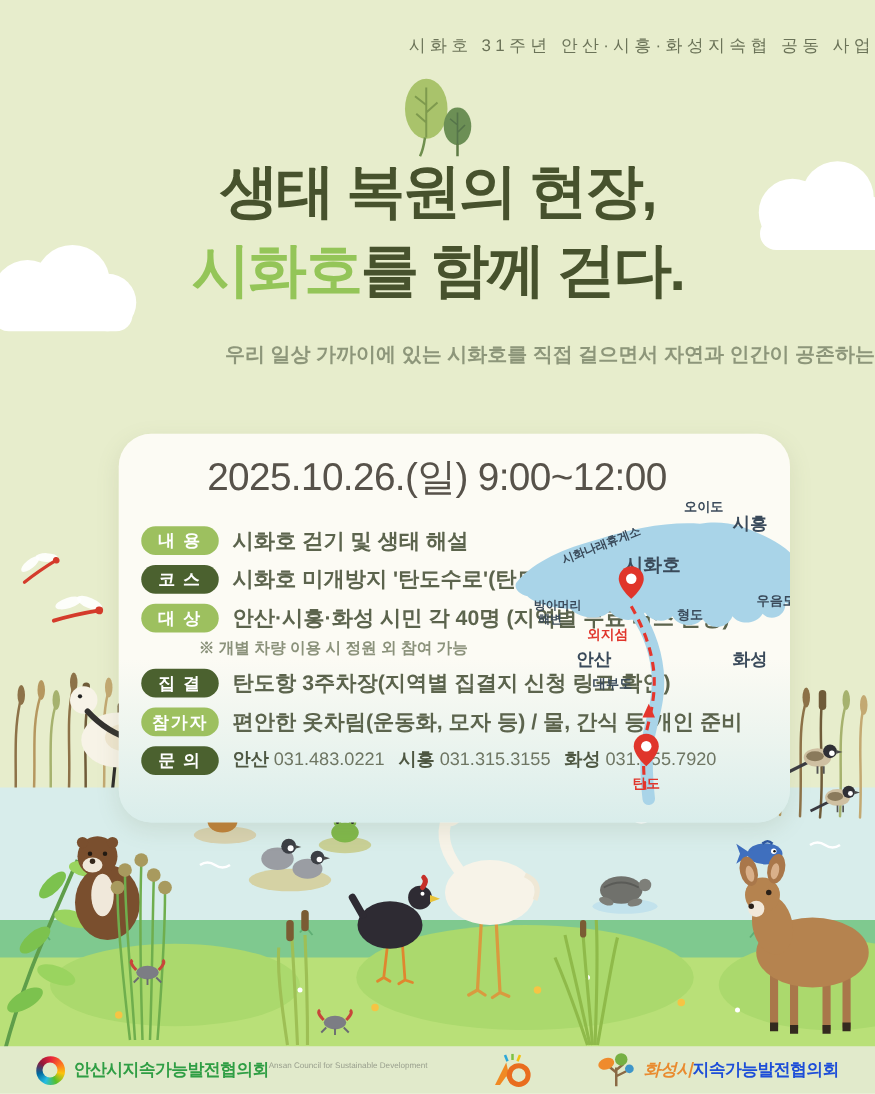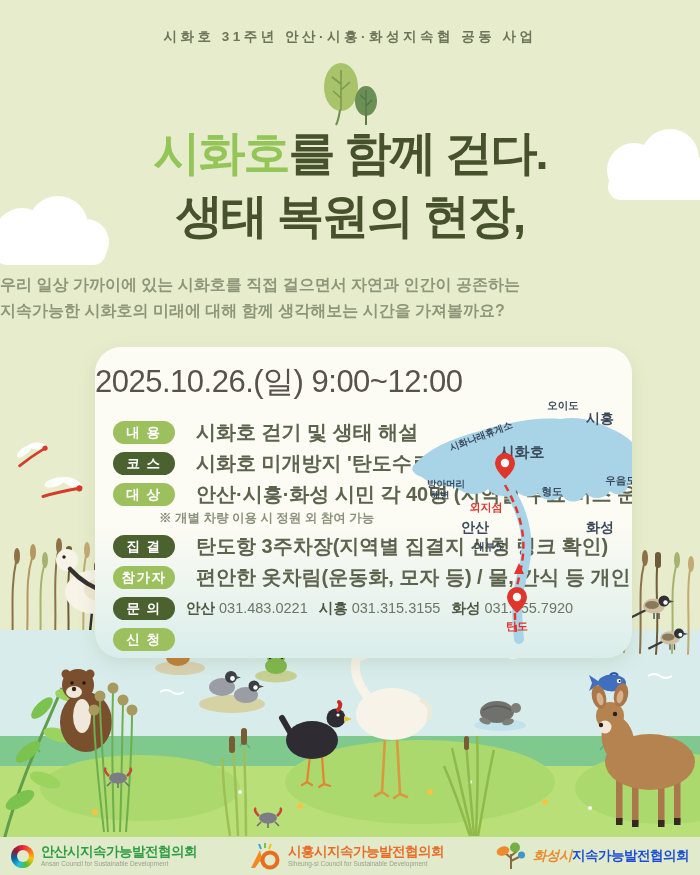--- a/index.html
+++ b/index.html
@@ -4,85 +4,85 @@
 <style>
   html,body{margin:0;padding:0;}
   .poster{
     position:relative; width:700px; height:875px; overflow:hidden;
     background:#e7edcc;
     font-family:"Liberation Sans", sans-serif;
   }
   
   .top-banner{
     position:absolute; top:28px; left:0; width:100%;
-    text-align:center; font-size:13.5px; letter-spacing:3.5px;
-    color:#6b7358; font-weight:700;
+    text-align:right; font-size:13.5px; letter-spacing:3.5px;
+    color:#6b7358; font-weight:400;
   }
   .trees{position:absolute; top:60px; left:308px;}
   .main-title{
     position:absolute; top:122px; left:0; width:100%;
     text-align:center; font-weight:800; font-size:47px;
     letter-spacing:-2px; line-height:1.33; color:#47522d;
   }
   .main-title .hl{color:#94c558;}
   .cloud{position:absolute;}
   .cloud-left{top:196px; left:-20px;}
   .cloud-right{top:126px; left:590px;}
   .subtitle{
     position:absolute; top:272px; left:0; width:100%;
-    text-align:left; font-size:16px; line-height:1.6;
+    text-align:right; font-size:16px; line-height:1.6;
     color:#8d967a; font-weight:600;
   }
   
   .scene{position:absolute; top:440px; left:0; z-index:1;}
   
   .card{
     position:absolute; left:95px; top:347px; width:537px; height:311px;
     border-radius:26px; overflow:hidden; z-index:2;
     background:linear-gradient(180deg,#fcfbf4 0%,#fcfbf4 58%,#eef5ef 76%,#d9edeb 100%);
     box-shadow:0 6px 18px rgba(120,130,90,.15);
   }
   .event-date{
     position:absolute; top:14px; left:0; width:100%;
-    text-align:left; padding-right:28px; box-sizing:border-box;
+    text-align:center; padding-right:28px; box-sizing:border-box;
     font-size:31px; color:#57524a; letter-spacing:-0.5px; font-weight:400;
   }
   .rows{position:absolute; left:18px; top:74px; width:460px;}
   .row{display:flex; align-items:flex-start; margin-bottom:8px; white-space:nowrap;}
   .pill{
     flex:0 0 auto; min-width:62px; height:23px; border-radius:12px;
     display:flex; align-items:center; justify-content:center;
     color:#fff; font-size:13.5px; font-weight:700; letter-spacing:1.5px;
     padding:0 4px; box-sizing:border-box;text-align:center;
   }
   .pill.light{background:#9dc05f;}
   .pill.dark{background:#4b612f;font-family:Liberation Serif, serif;}
   .row-text{
-    margin-left:21px; font-size:20px; font-weight:600;
+    margin-left:11px; font-size:17px; font-weight:600;
     color:#5c644d; line-height:23px;
   }
   .row-sub{
     font-size:12.5px; color:#8b927b; font-weight:600;
     margin:-4px 0 8px 46px;
   }
   .contact .city{color:#4e5742; font-weight:800; margin-left:11px; line-height:23px; font-size:14.5px;}
   .contact .phone{color:#6e7562; font-weight:500; margin-left:4px; line-height:23px; font-size:14.5px;}
   .map{position:absolute; left:325px; top:40px; overflow:visible;}
   .map text{font-family:"Liberation Sans", sans-serif; fill:#3a4a5a;}
   .map .big{font-weight:800; font-size:14px;}
   .map .mid{font-weight:700; font-size:10.5px;}
   .map .small{font-weight:600; font-size:9.5px;}
   .map .red{fill:#e0352b; font-weight:800;}
   
   .footer{
     position:absolute; left:0; bottom:0; width:100%; height:38px; z-index:3;
     background:#e1eacb; display:flex; align-items:center; justify-content:center; gap:52px;
   }
   .org{display:flex; align-items:center; gap:7px;}
-  .org .txt{display:flex; flex-direction:column; line-height:1.1;}
+  .org .txt{display:flex; flex-direction:row; line-height:1.1;}
   .org .name{font-size:13.5px; font-weight:800; letter-spacing:-0.5px;}
   .org .eng{font-size:6.5px; color:#9aa08e; font-weight:500;}
   .org-ansan .name{color:#2f9e44;}
   .org-siheung .name{color:#e96d28;}
   .org-hwaseong .name .pre{color:#e98b2f;font-style:italic;}
   .org-hwaseong .name .rest{color:#1d4ed8;}
   .wheel{width:23px;height:23px;border-radius:50%;position:relative;
     background:conic-gradient(#e5243b,#fd6925,#fcc30b,#56c02b,#26bde2,#00689d,#8f1838,#e5243b);}
   .wheel::after{content:""; position:absolute; left:5.5px; top:5.5px; width:12px; height:12px;
     border-radius:50%; background:#e1eacb;}
@@ -114,27 +114,26 @@
   <svg class="cloud cloud-right" width="130" height="82" viewBox="0 0 130 82">
     <g fill="#ffffff">
       <circle cx="44" cy="44" r="27"></circle>
         <circle cx="80" cy="32" r="29"></circle>
         <circle cx="104" cy="52" r="21"></circle>
       <rect x="18" y="48" width="105" height="26" rx="13"></rect>
     </g>
   </svg>
 
   <div class="main-title">
+    <div>생태 복원의 현장,</div>
     <div><span class="hl">시화호</span><span>를 함께 걷다.</span></div>
-    <div>생태 복원의 현장,</div>
   </div>
 
   <div class="subtitle">
     <div>우리 일상 가까이에 있는 시화호를 직접 걸으면서 자연과 인간이 공존하는</div>
-    <div>지속가능한 시화호의 미래에 대해 함께 생각해보는 시간을 가져볼까요?</div>
   </div>
 
   <svg class="scene" width="700" height="400" viewBox="0 0 700 400">
     <defs>
       <g id="reed-bird">
         <path d="M-8,4 L-24,12" stroke="#3a3a40" stroke-width="2.5"></path>
         <ellipse cx="0" cy="0" rx="11" ry="7.5" fill="#cfc0a2"></ellipse>
         <ellipse cx="-2" cy="-1" rx="7" ry="4" fill="#8a7a5c"></ellipse>
         <circle cx="10" cy="-5" r="5.5" fill="#2f2f35"></circle>
         <circle cx="11.5" cy="-3.5" r="2.2" fill="#ffffff"></circle>
@@ -409,24 +408,20 @@
       </div>
       <div class="row contact">
         <span class="pill dark">문 의</span>
         <span class="city">안산</span>
         <span class="phone">031.483.0221</span>
         <span class="city">시흥</span>
         <span class="phone">031.315.3155</span>
         <span class="city">화성</span>
         <span class="phone">031.355.7920</span>
       </div>
-      <div class="row">
-        <span class="pill light">신 청</span>
-        <span class="row-text"></span>
-      </div>
     </div>
 
     <svg class="map" width="218" height="280" viewBox="0 0 218 280">
       <defs>
         <g id="map-pin">
           <path d="M0,10 a10,10 0 1 1 20,0 c0,7.5 -10,16 -10,16 c0,0 -10,-8.5 -10,-16 Z" fill="#e0352b"></path>
           <circle cx="10" cy="10" r="4.2" fill="#ffffff"></circle>
         </g>
       </defs>
       <path fill="#a9d4e8" d="M-6,78
@@ -466,24 +461,20 @@
       </span>
     </div>
     <div class="org org-siheung">
       <svg width="32" height="27" viewBox="0 0 32 27">
         <path d="M12,6 L10,1" stroke="#2da8d8" stroke-width="2"></path>
         <path d="M16,5 L16,0" stroke="#7cc243" stroke-width="2"></path>
         <path d="M20,6 L22,1" stroke="#f3c20e" stroke-width="2"></path>
         <polygon points="2,25 11,7 15,25 11,18 6,25" fill="#f08a24"></polygon>
         <circle cx="21" cy="17" r="7.5" stroke="#e96d1f" stroke-width="4" fill="none"></circle>
       </svg>
-      <span class="txt">
-        <span class="name">시흥시지속가능발전협의회</span>
-        <span class="eng">Siheung-si Council for Sustainable Development</span>
-      </span>
     </div>
     <div class="org org-hwaseong">
       <svg width="30" height="28" viewBox="0 0 30 28">
         <path d="M15,27 L15,12 M15,16 L9,11 M15,14 L21,9 M15,19 L23,15" stroke="#8a6a45" stroke-width="2" fill="none"></path>
         <ellipse cx="7" cy="9" rx="6.5" ry="4.5" fill="#ef8b2c" transform="rotate(-20 7 9)"></ellipse>
         <circle cx="19" cy="5.5" r="5" fill="#76b043"></circle>
         <circle cx="25.5" cy="13" r="3.5" fill="#3f96c9"></circle>
       </svg>
       <span class="txt">
         <span class="name"><span class="pre">화성시</span><span class="rest">지속가능발전협의회</span></span>

